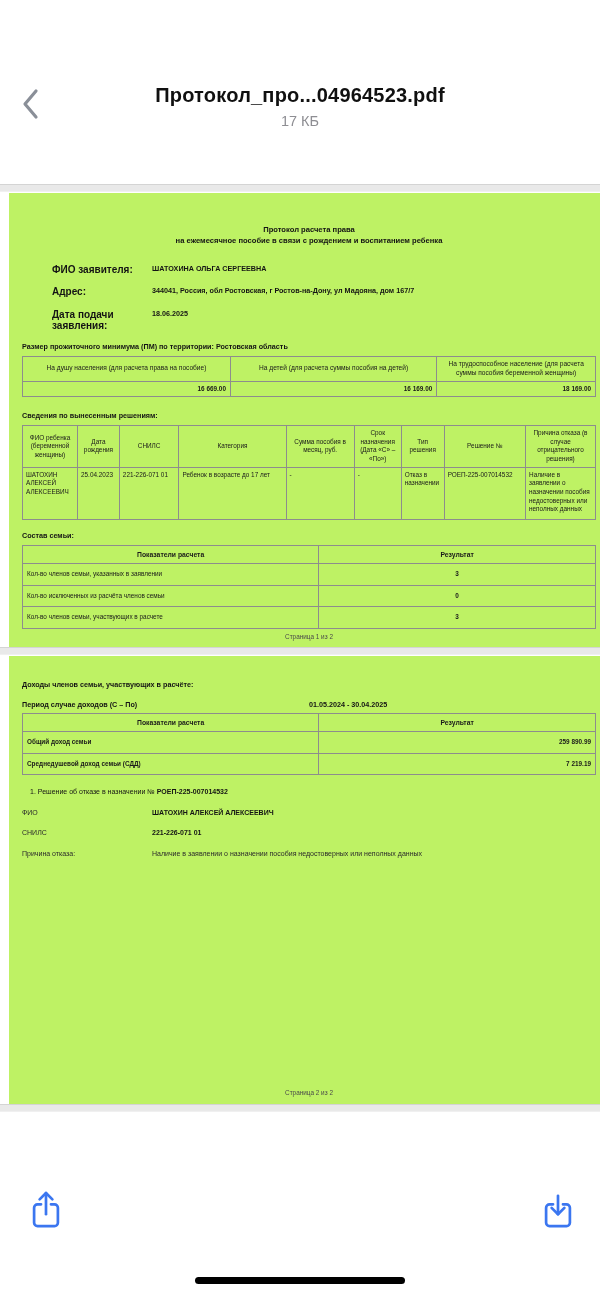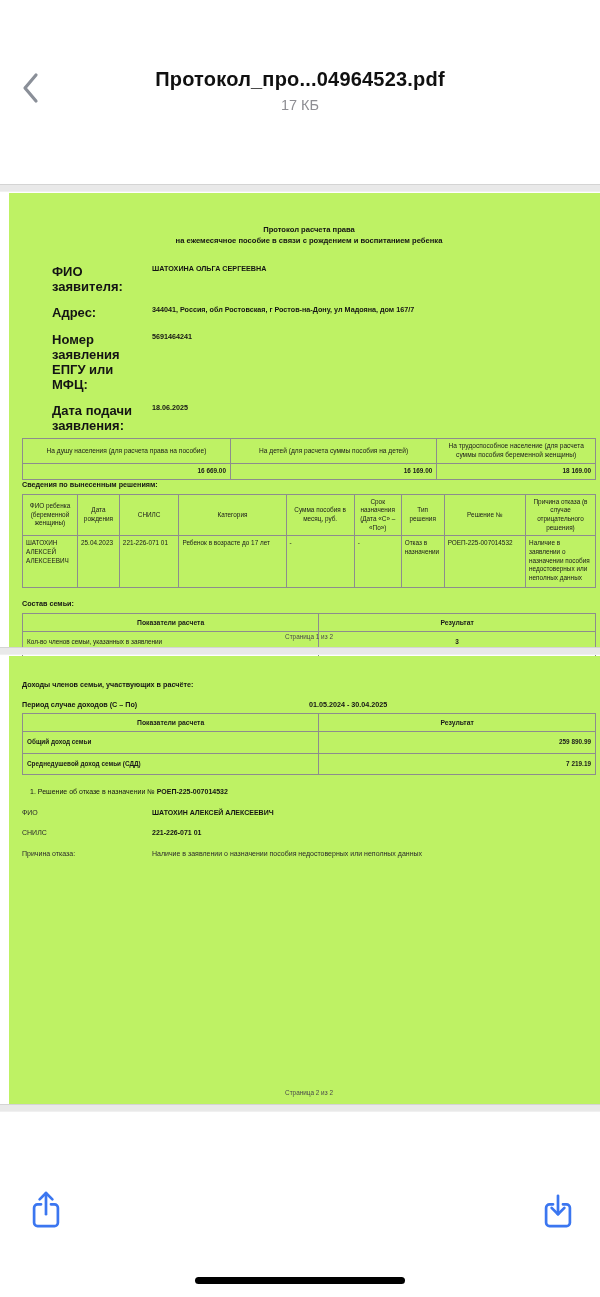--- a/index.html
+++ b/index.html
@@ -18,34 +18,34 @@
   .cb2 { height:8px;  background:#000; }
   .cb3 { height:11px; background:#c9c9cb; }
   .cb4 { height:13px; background:#c9c9cb; }
   .battery { display:flex; align-items:center; }
   .battery-body { width:29px; height:15px; border-radius:4px; overflow:hidden; display:flex; background:#c9c9cb; }
   .battery-fill { width:20px; background:#000; color:#fff; font-size:10.5px; font-weight:700;
     display:flex; align-items:center; justify-content:center; border-radius:4px 0 0 4px; }
   .battery-cap { width:2px; height:5px; background:#c9c9cb; border-radius:0 2px 2px 0; margin-left:1px; }
 
   
-  .nav { position:absolute; top:40px; left:0; right:0; height:104px; background:#fff; }
+  .nav { position:absolute; top:56px; left:0; right:0; height:104px; background:#fff; }
   .back-btn { position:absolute; left:22px; top:30px; width:30px; height:40px; display:flex; align-items:center; cursor:pointer; }
   .nav-center { position:absolute; left:60px; right:60px; top:28px; text-align:center; }
   .nav-title { font-size:20px; font-weight:700; color:#101010; letter-spacing:.2px; }
   .nav-subtitle { margin-top:6px; font-size:14.5px; color:#8e8e93; }
 
   
   .band { position:absolute; left:0; right:0; height:8px; background:#e9e9e9; border-top:1px solid #d4d4d4; border-bottom:1px solid #f0f0f0; }
 
   
   .page { position:absolute; left:9px; width:600px; background:#bef264; padding:0 13px; }
   .doc-title { text-align:center; font-weight:700; font-size:7.6px; line-height:1.5; color:#141414; }
   .info-row { display:flex; margin-top:11.5px; }
-  .info-label { width:130px; flex:none; font-size:13px; font-weight:700; color:#141414;padding-left:30px; }
+  .info-label { width:130px; flex:none; font-size:10px; font-weight:700; color:#141414;padding-left:30px; }
   .info-value { font-size:7.2px; font-weight:700; color:#141414; }
   .sec-title { font-size:7.2px; font-weight:700; color:#141414; }
 
   table { width:100%; border-collapse:collapse; table-layout:fixed; }
   th, td { border:1px solid #8d8d8d; font-size:6.4px; color:#1a1a1a; padding:3px 3px; font-weight:400; }
   th { text-align:center; vertical-align:middle; line-height:1.35; }
   td { vertical-align:top; line-height:1.35; }
 
   .pm-table th { font-size:6.6px; }
   .pm-table .pm-val { text-align:right; font-weight:700; padding:3px 4px; }
@@ -109,28 +109,25 @@
 
     <div class="info-row" style="margin-top:17px;">
       <div class="info-label">ФИО заявителя:</div>
       <div class="info-value">ШАТОХИНА ОЛЬГА СЕРГЕЕВНА</div>
     </div>
     <div class="info-row">
       <div class="info-label">Адрес:</div>
       <div class="info-value">344041, Россия, обл Ростовская, г Ростов-на-Дону, ул Мадояна, дом 167/7</div>
     </div>
     <div class="info-row">
-      <div class="info-label">Номер заявления ЕПГУ или МФЦ:</div>
-      <div class="info-value">5691464241</div>
-    </div>
-    <div class="info-row">
       <div class="info-label">Дата подачи заявления:</div>
       <div class="info-value">18.06.2025</div>
     </div>
 
+    <div class="sec-title" style="margin-top:11px;">Размер прожиточного минимума (ПМ) по территории: Ростовская область</div>
 
     <table class="pm-table" style="margin-top:5px;">
       <colgroup>
           <col style="width:36.3%">
           <col style="width:36%">
           <col style="width:27.7%">
         </colgroup>
       <tbody>
           <tr>
         <th>На душу населения (для расчета права на пособие)</th>
@@ -138,21 +135,21 @@
         <th>На трудоспособное население (для расчета суммы пособия беременной женщины)</th>
       </tr>
       <tr>
         <td class="pm-val">16 669.00</td>
         <td class="pm-val">16 169.00</td>
         <td class="pm-val">18 169.00</td>
       </tr>
     </tbody>
       </table>
 
-    <div class="sec-title" style="">Сведения по вынесенным решениям:</div>
+    <div class="sec-title" style="margin-top:14px;">Сведения по вынесенным решениям:</div>
 
     <table class="dec-table" style="margin-top:5px;">
       <colgroup>
         <col style="width:9.6%">
           <col style="width:7.3%">
           <col style="width:10.4%">
           <col style="width:18.7%">
         <col style="width:11.9%">
           <col style="width:8.2%">
           <col style="width:7.5%">

